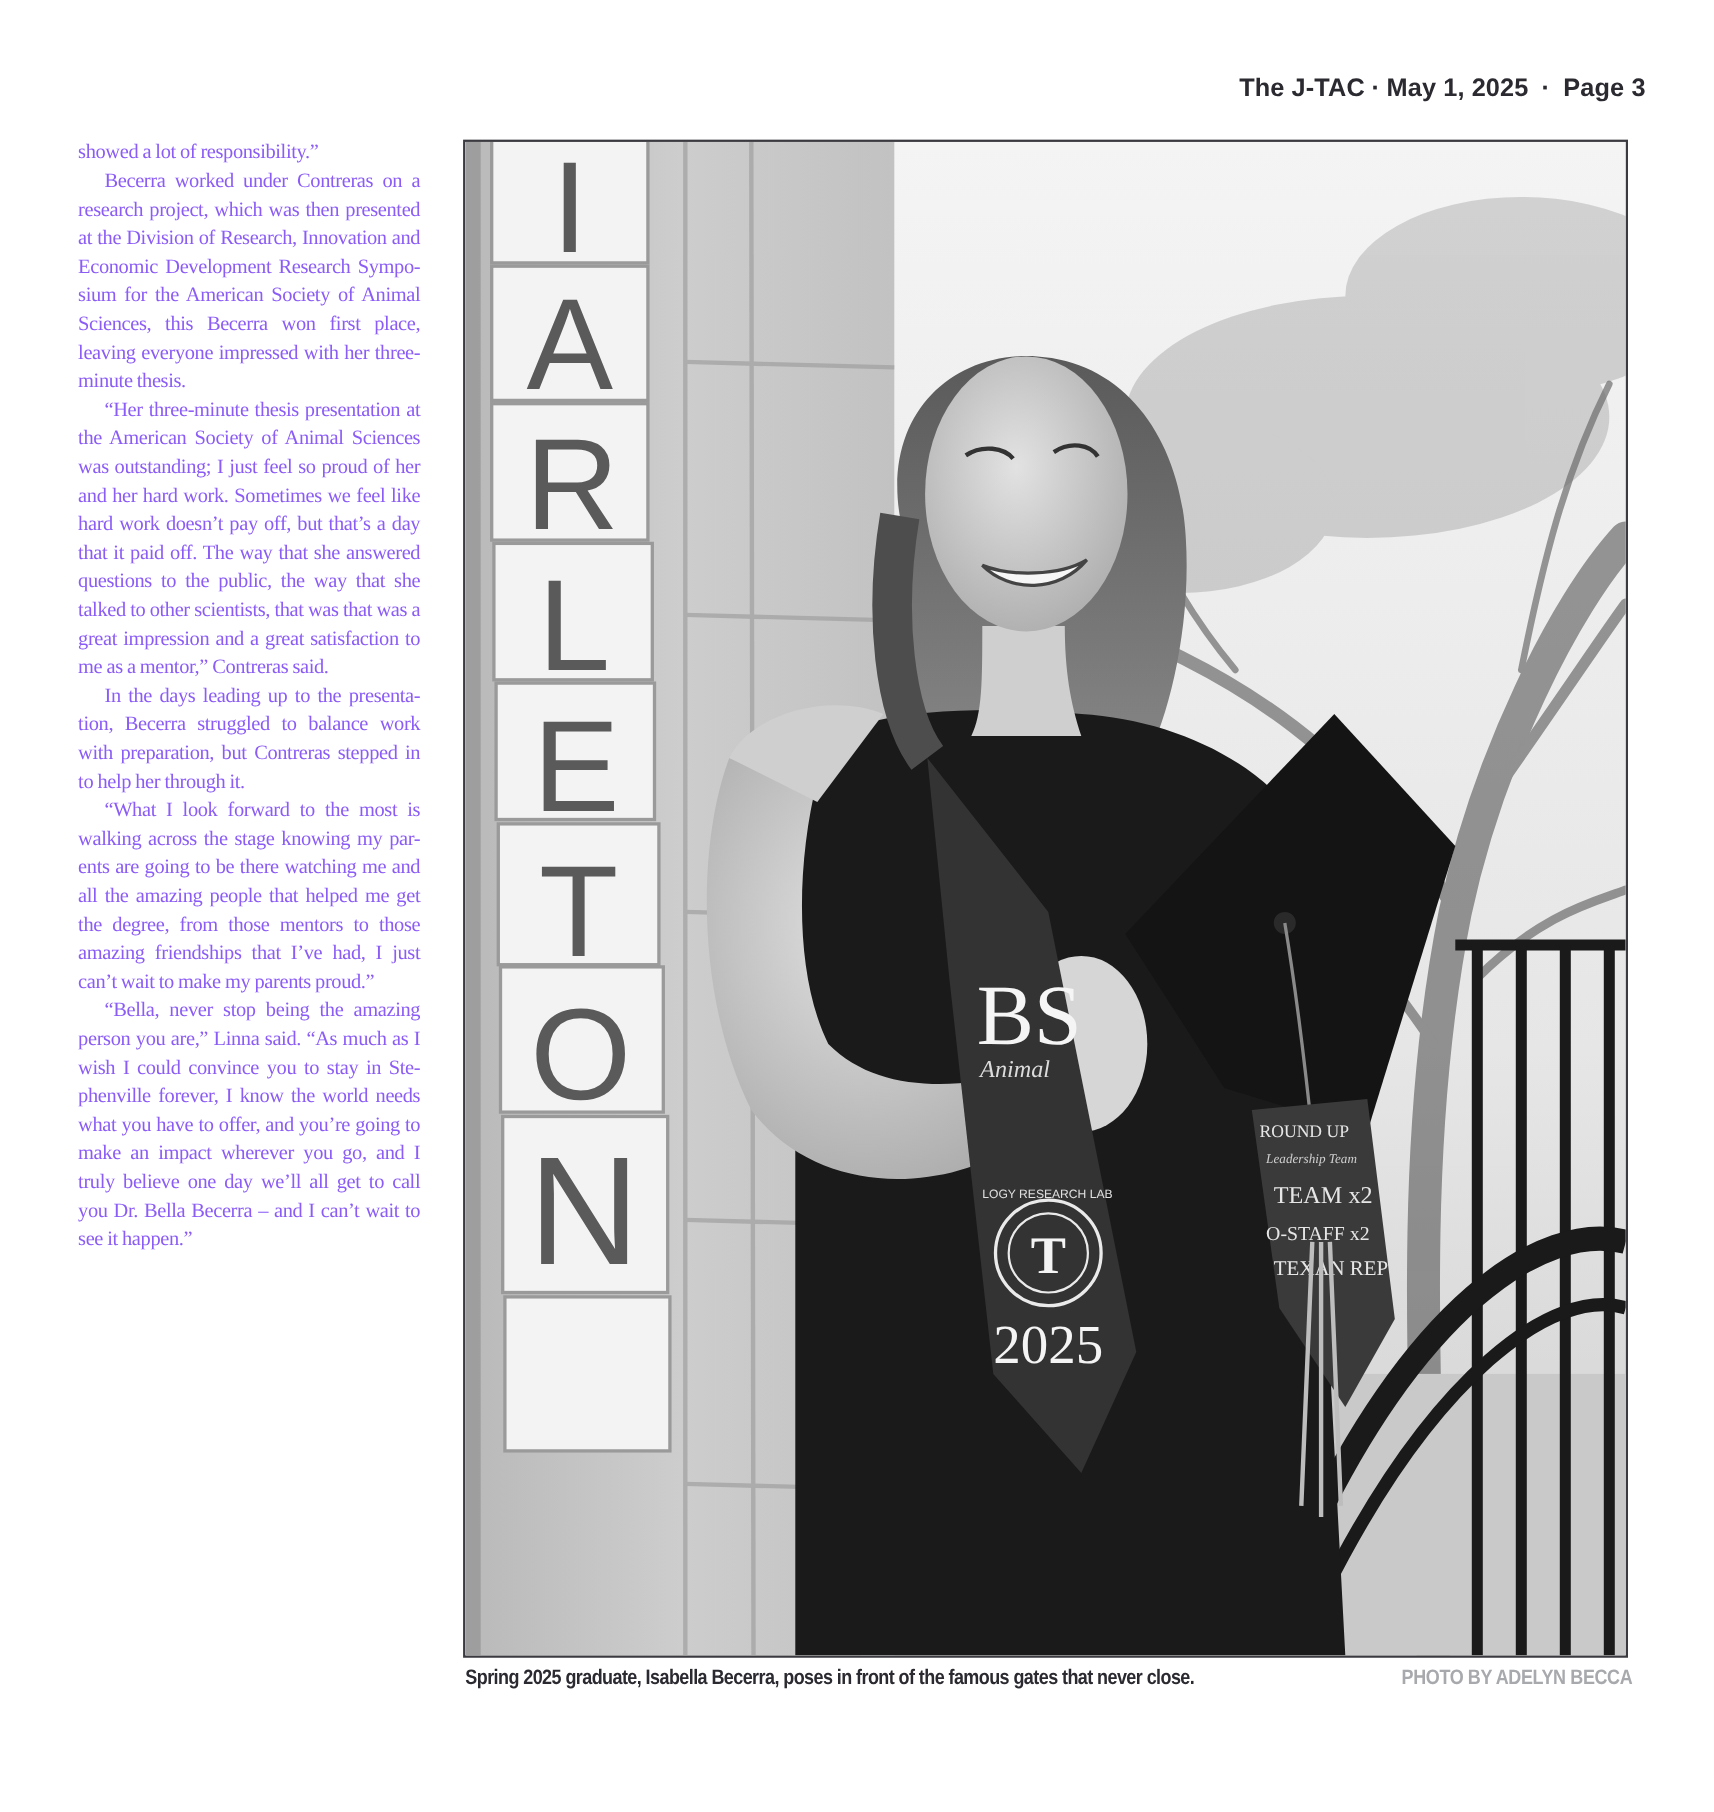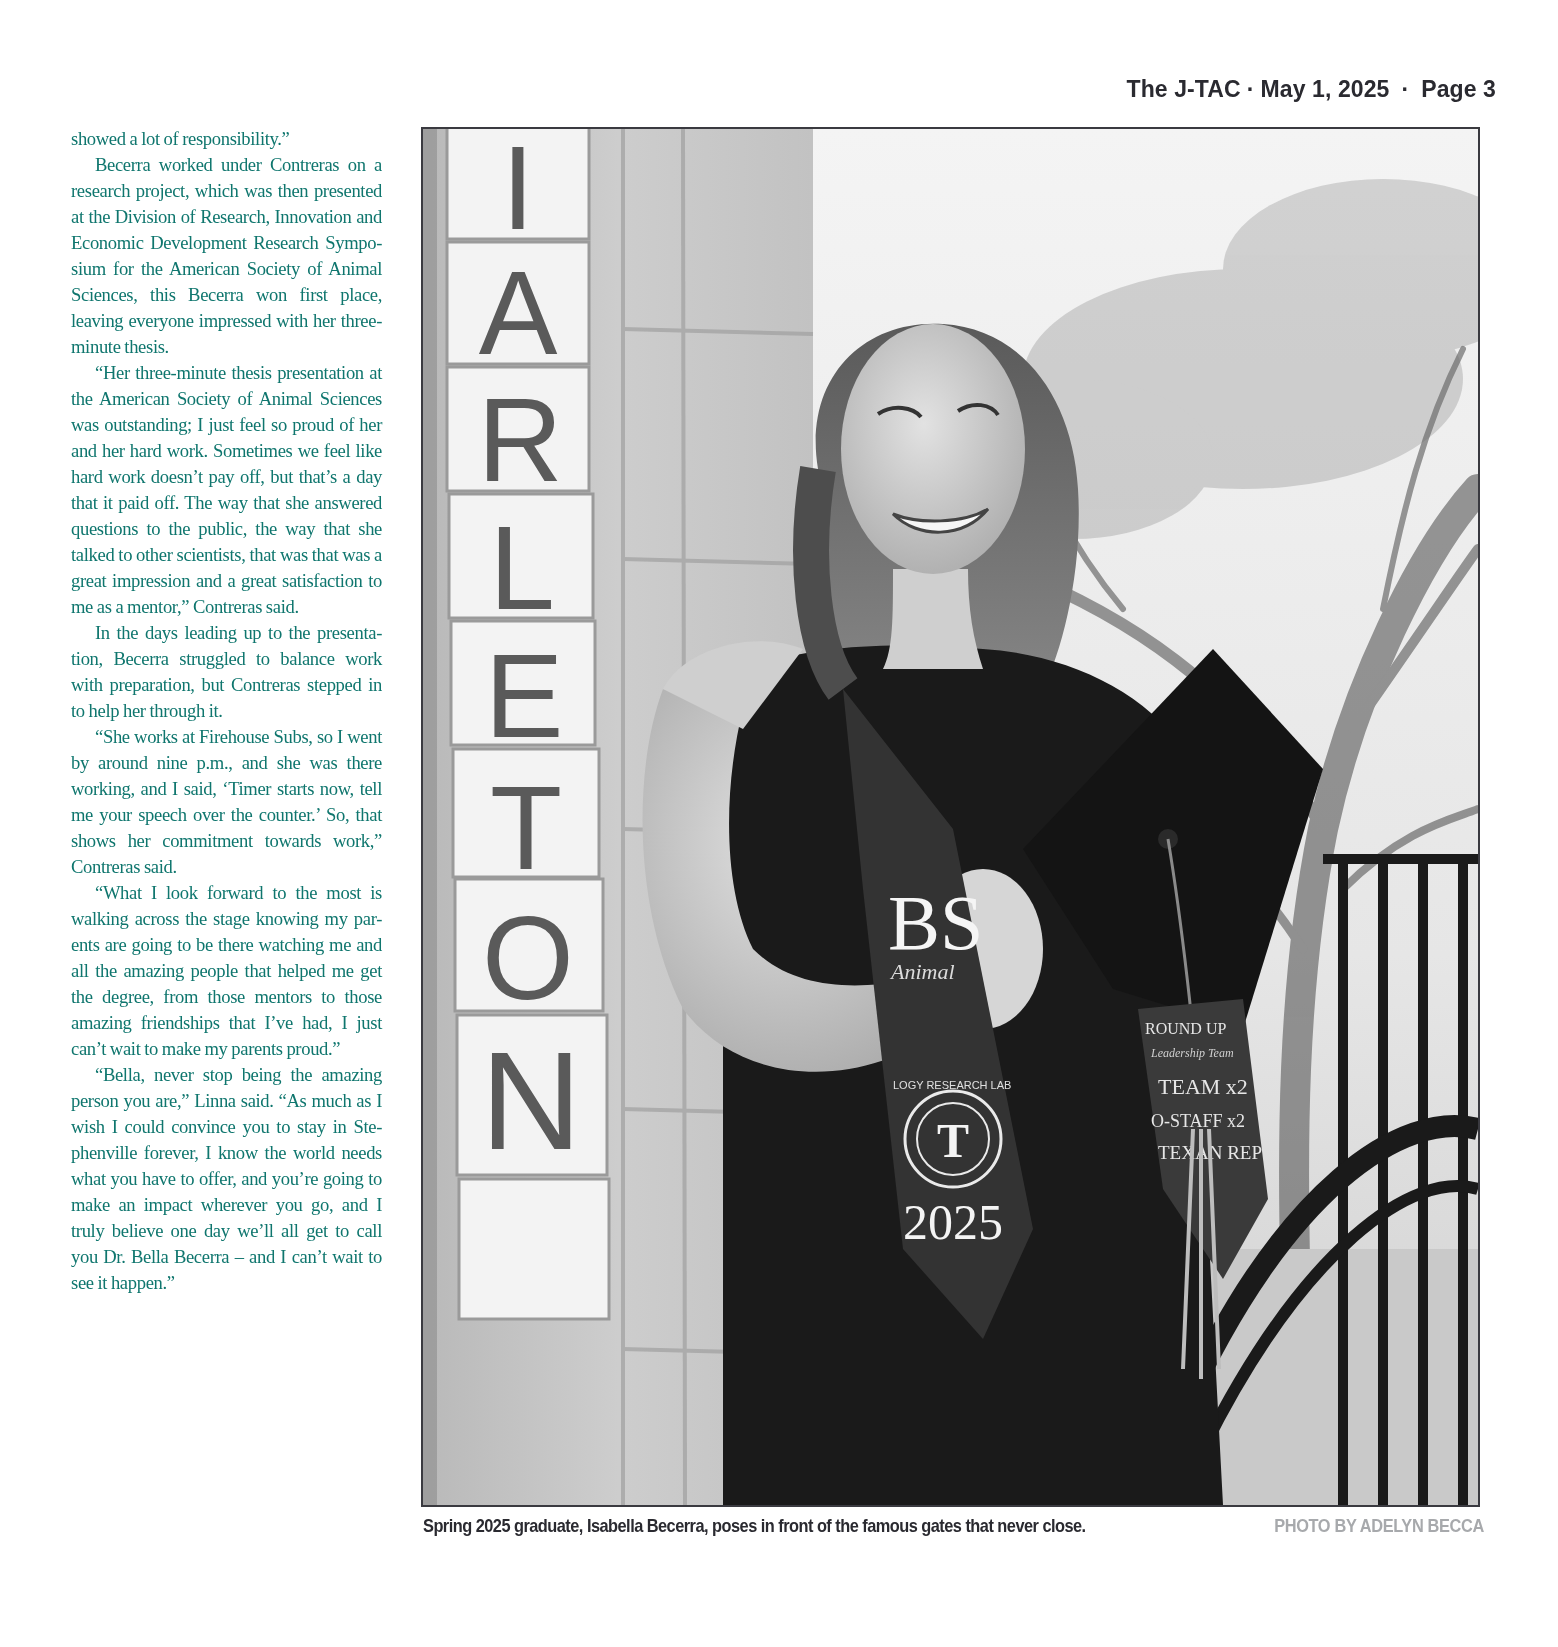--- a/index.html
+++ b/index.html
@@ -10,21 +10,21 @@
     body {
       width: 1558px;
       height: 1647px;
       position: relative;
       overflow: hidden;
       font-family: "Liberation Serif", "DejaVu Serif", serif;
       color: #231f20;
     }
     .folio {
       position: absolute;
-      top: 76px;
+      top: 66px;
       right: 62px;
       font-family: "Liberation Sans", "DejaVu Sans", sans-serif;
       font-weight: bold;
       font-size: 23px;
       color: #2a2a30;
       letter-spacing: 0.1px;
       white-space: nowrap;
     }
     .folio .sep { margin: 0 6px; }
     .folio .sep2 { margin: 0 12px; }
@@ -33,21 +33,21 @@
       position: absolute;
       left: 71px;
       top: 126px;
       width: 311px;
       font-size: 18.6px;
       line-height: 26px;
       text-align: justify;
       hyphens: manual;
       letter-spacing: -0.35px;
       word-spacing: -0.5px;
-      color: #0f766e;
+      color: #8b5cf6;
     }
     .article-col p {
       margin: 0;
       text-indent: 24px;
     }
     .article-col p.cont { text-indent: 0; }
 
     .photo-frame {
       position: absolute;
       left: 421px;
@@ -92,21 +92,20 @@
 
 <div class="folio">
   <span>The J-TAC</span><span class="sep">·</span><span>May 1, 2025</span><span class="sep2">·</span><span>Page 3</span>
 </div>
 
 <div class="article-col">
   <p class="cont">showed a lot of responsibility.”</p>
   <p>Becerra worked under Contreras on a research project, which was then presented at the Division of Research, Innovation and Economic Development Research Sympo-sium for the American Society of Animal Sciences, this Becerra won first place, leaving everyone impressed with her three-minute thesis.</p>
   <p>“Her three-minute thesis presentation at the American Society of Animal Sciences was outstanding; I just feel so proud of her and her hard work. Sometimes we feel like hard work doesn’t pay off, but that’s a day that it paid off. The way that she answered questions to the public, the way that she talked to other scientists, that was that was a great impression and a great satisfaction to me as a mentor,” Contreras said.</p>
   <p>In the days leading up to the presenta-tion, Becerra struggled to balance work with preparation, but Contreras stepped in to help her through it.</p>
-  <p>“She works at Firehouse Subs, so I went by around nine p.m., and she was there working, and I said, ‘Timer starts now, tell me your speech over the counter.’ So, that shows her commitment towards work,” Contreras said.</p>
   <p>“What I look forward to the most is walking across the stage knowing my par-ents are going to be there watching me and all the amazing people that helped me get the degree, from those mentors to those amazing friendships that I’ve had, I just can’t wait to make my parents proud.”</p>
   <p>“Bella, never stop being the amazing person you are,” Linna said. “As much as I wish I could convince you to stay in Ste-phenville forever, I know the world needs what you have to offer, and you’re going to make an impact wherever you go, and I truly believe one day we’ll all get to call you Dr. Bella Becerra – and I can’t wait to see it happen.”</p>
 </div>
 
 <div class="photo-frame">
   <svg width="1055" height="1376" viewBox="0 0 1055 1376" xmlns="http://www.w3.org/2000/svg">
     <defs>
       <linearGradient id="sky" x1="0" y1="0" x2="0" y2="1">
         <stop offset="0" stop-color="#f4f4f4"></stop>
         <stop offset="0.6" stop-color="#e6e6e6"></stop>

